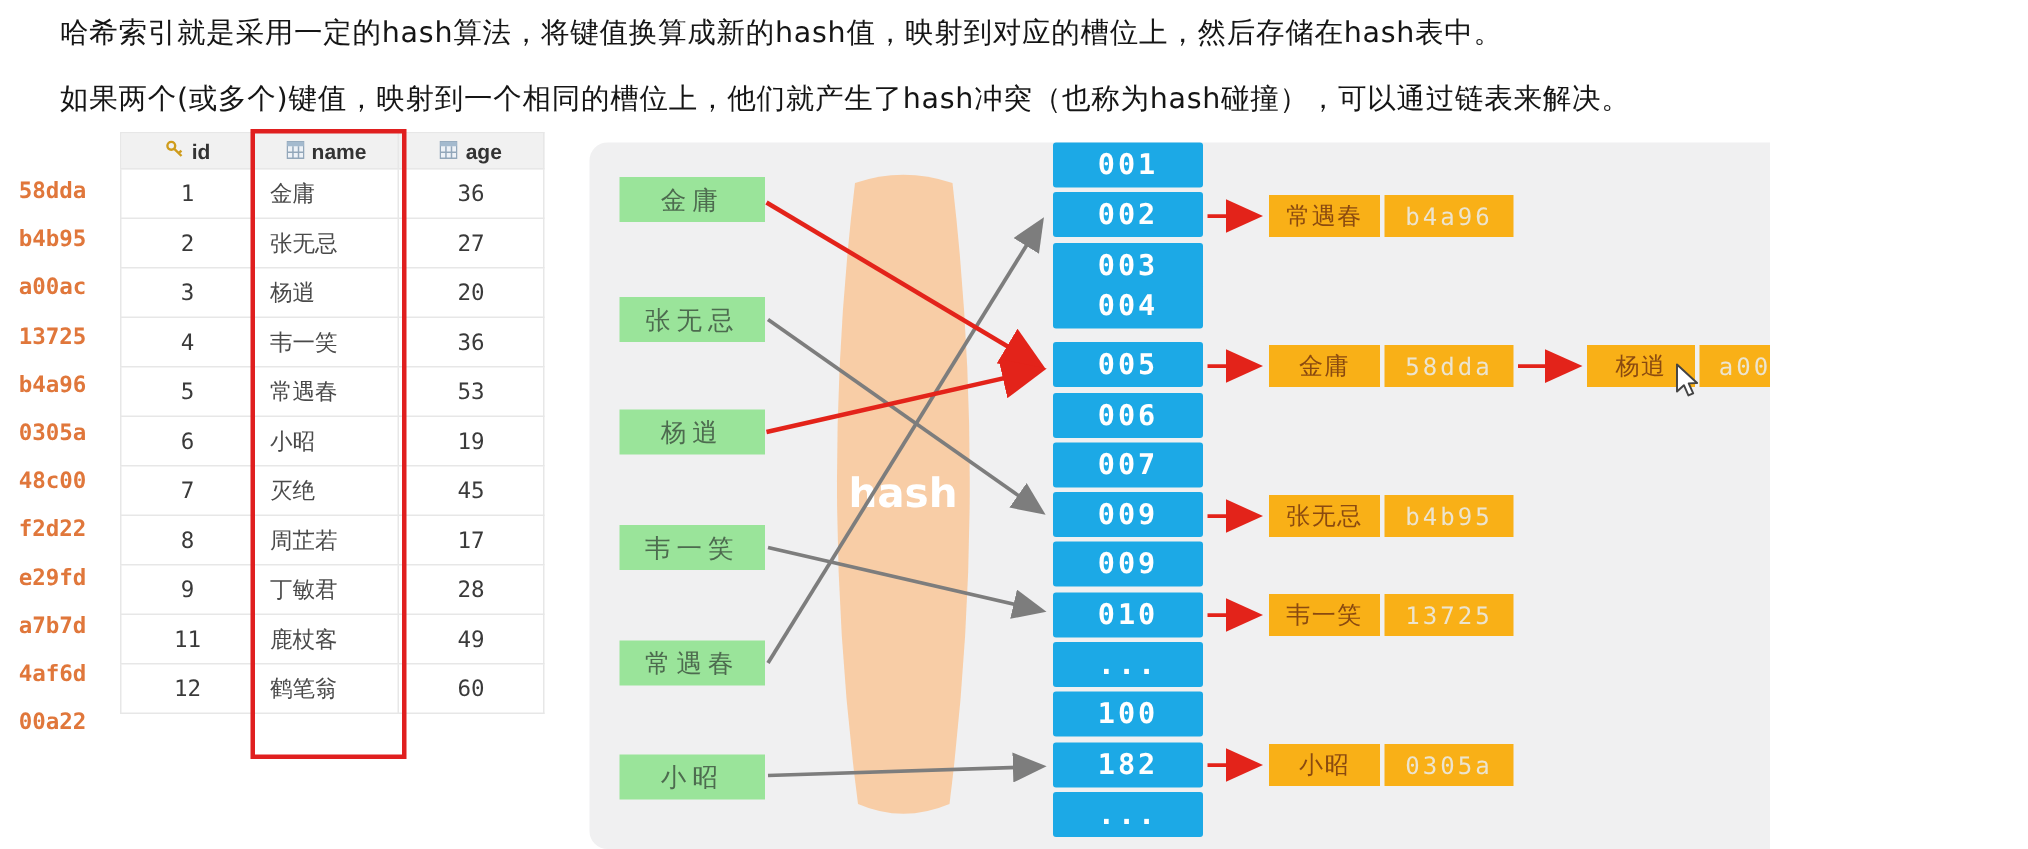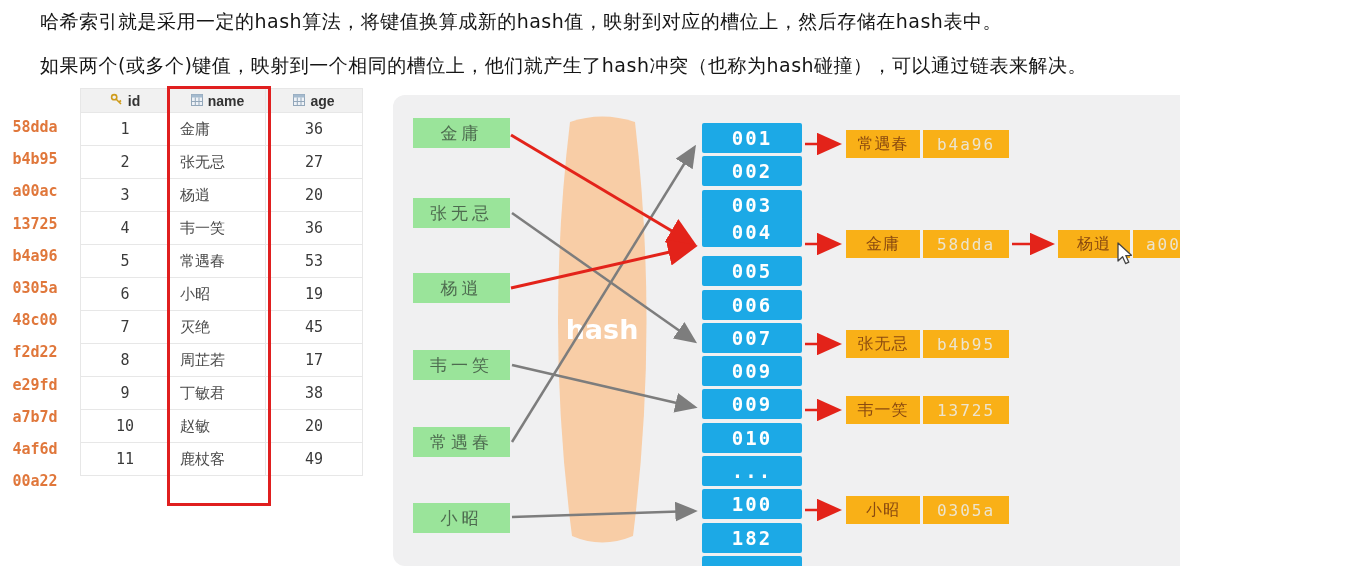--- a/index.html
+++ b/index.html
@@ -29,21 +29,21 @@
   .panel{position:absolute;left:393px;top:95px;width:959px;height:471px;background:#f0f0f1;border-radius:12px;z-index:1;}
   .lens{position:absolute;left:0;top:0;z-index:2;}
   .hashlabel{position:absolute;left:556px;top:314px;width:92px;text-align:center;color:#ffffff;
     font-size:27px;font-weight:600;z-index:3;}
 
   .keybox{position:absolute;left:413px;width:97px;height:30px;background:#9ae49a;z-index:4;
     display:flex;align-items:center;justify-content:center;color:#4d6b4f;font-size:17px;letter-spacing:4px;}
 
   .slot{position:absolute;left:702px;width:100px;height:30px;background:#1ca9e6;border-radius:2px;z-index:4;
     display:flex;align-items:center;justify-content:center;color:#ffffff;
-    font-family:"DejaVu Sans Mono",monospace;font-weight:bold;font-size:19px;letter-spacing:2px;margin-top:28px;}
+    font-family:"DejaVu Sans Mono",monospace;font-weight:bold;font-size:19px;letter-spacing:2px;}
 
   .bname{position:absolute;width:74px;height:28px;background:#f9b017;z-index:4;
     display:flex;align-items:center;justify-content:center;color:#8a4a10;font-size:16px;letter-spacing:1px;}
   .bhash{position:absolute;width:86px;height:28px;background:#f9b017;z-index:4;
     display:flex;align-items:center;justify-content:center;color:#ece4cf;
     font-family:"DejaVu Sans Mono",monospace;font-size:16px;letter-spacing:2px;}
 
   .arrows{position:absolute;left:0;top:0;z-index:5;pointer-events:none;}
   .cursor{position:absolute;left:1114px;top:242px;z-index:7;}
 </style>
@@ -156,31 +156,31 @@
           <td>45</td>
         </tr>
       <tr>
           <td>8</td>
           <td class="nm">周芷若</td>
           <td>17</td>
         </tr>
       <tr>
           <td>9</td>
           <td class="nm">丁敏君</td>
-          <td>38</td>
-        </tr>
-      <tr>
-          <td>10</td>
-          <td class="nm">赵敏</td>
-          <td>20</td>
+          <td>28</td>
         </tr>
       <tr>
           <td>11</td>
           <td class="nm">鹿杖客</td>
           <td>49</td>
+        </tr>
+      <tr>
+          <td>12</td>
+          <td class="nm">鹤笔翁</td>
+          <td>60</td>
         </tr>
     </tbody>
   </table>
 
   <div class="redframe"></div>
 
   <div class="panel"></div>
 
   <svg class="lens" width="1352" height="566">
     <path d="M570,122 Q545,329 572,536 Q602,549 633,536 Q659,329 635,122 Q602,111 570,122 Z" fill="#f8cda6"></path>

